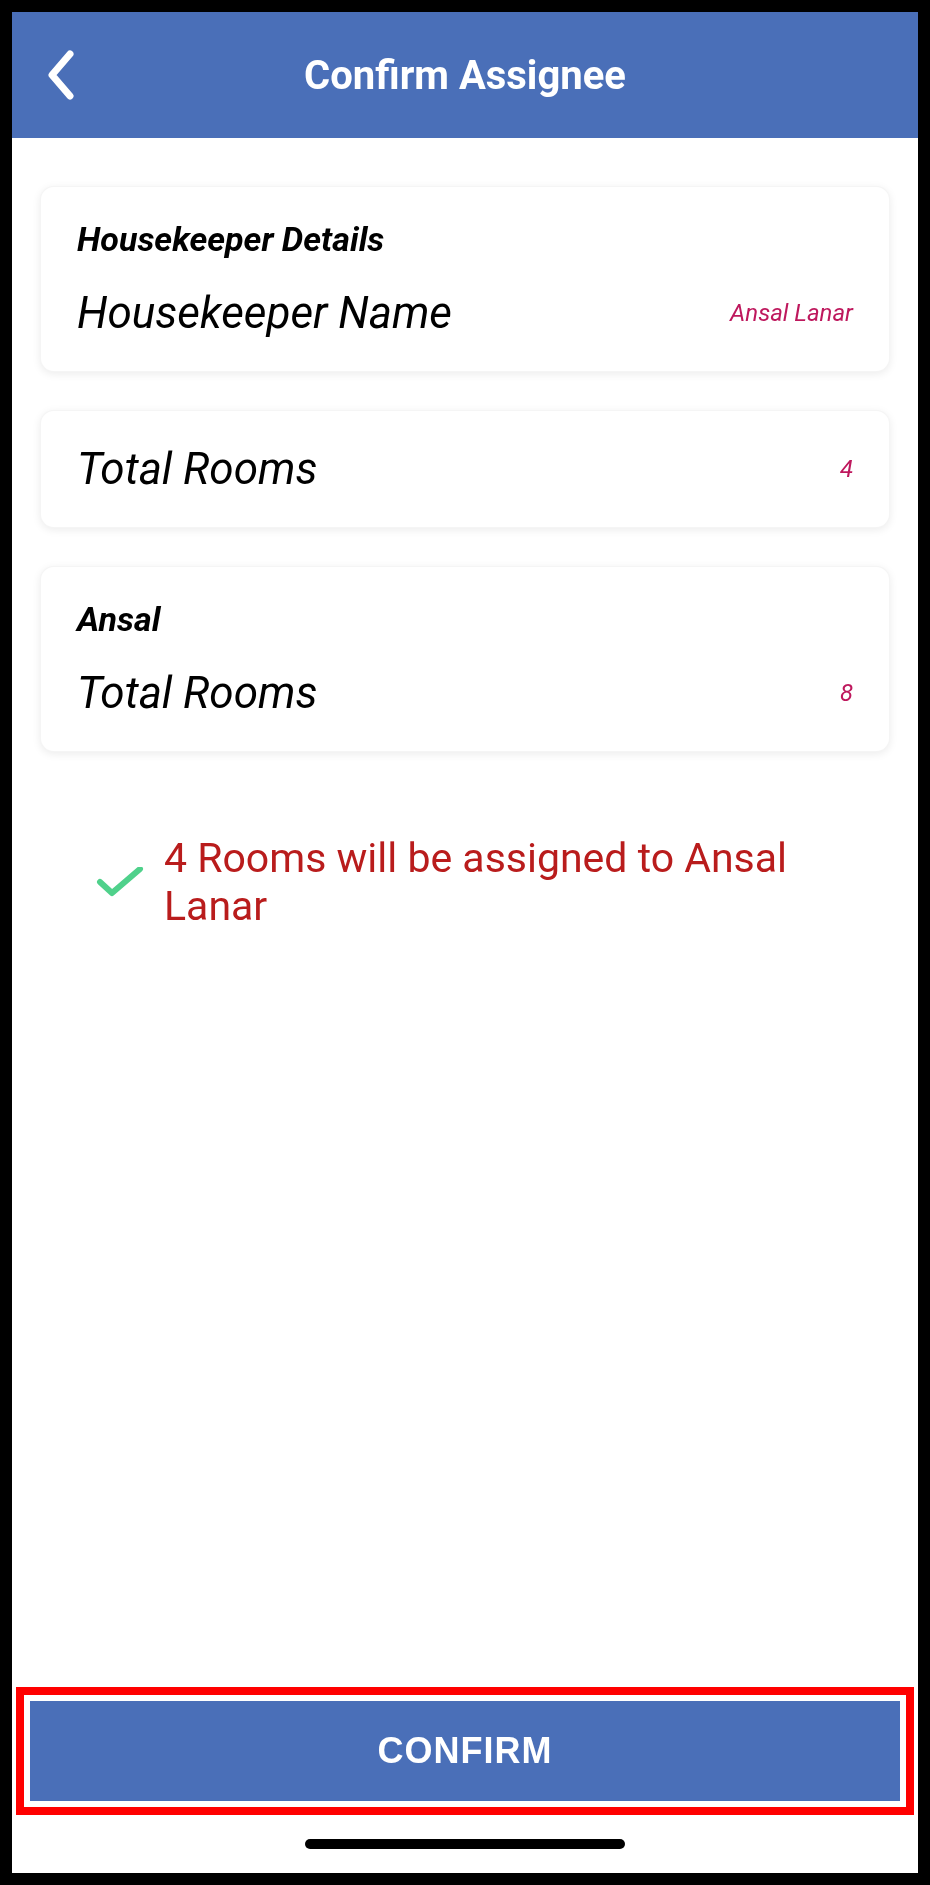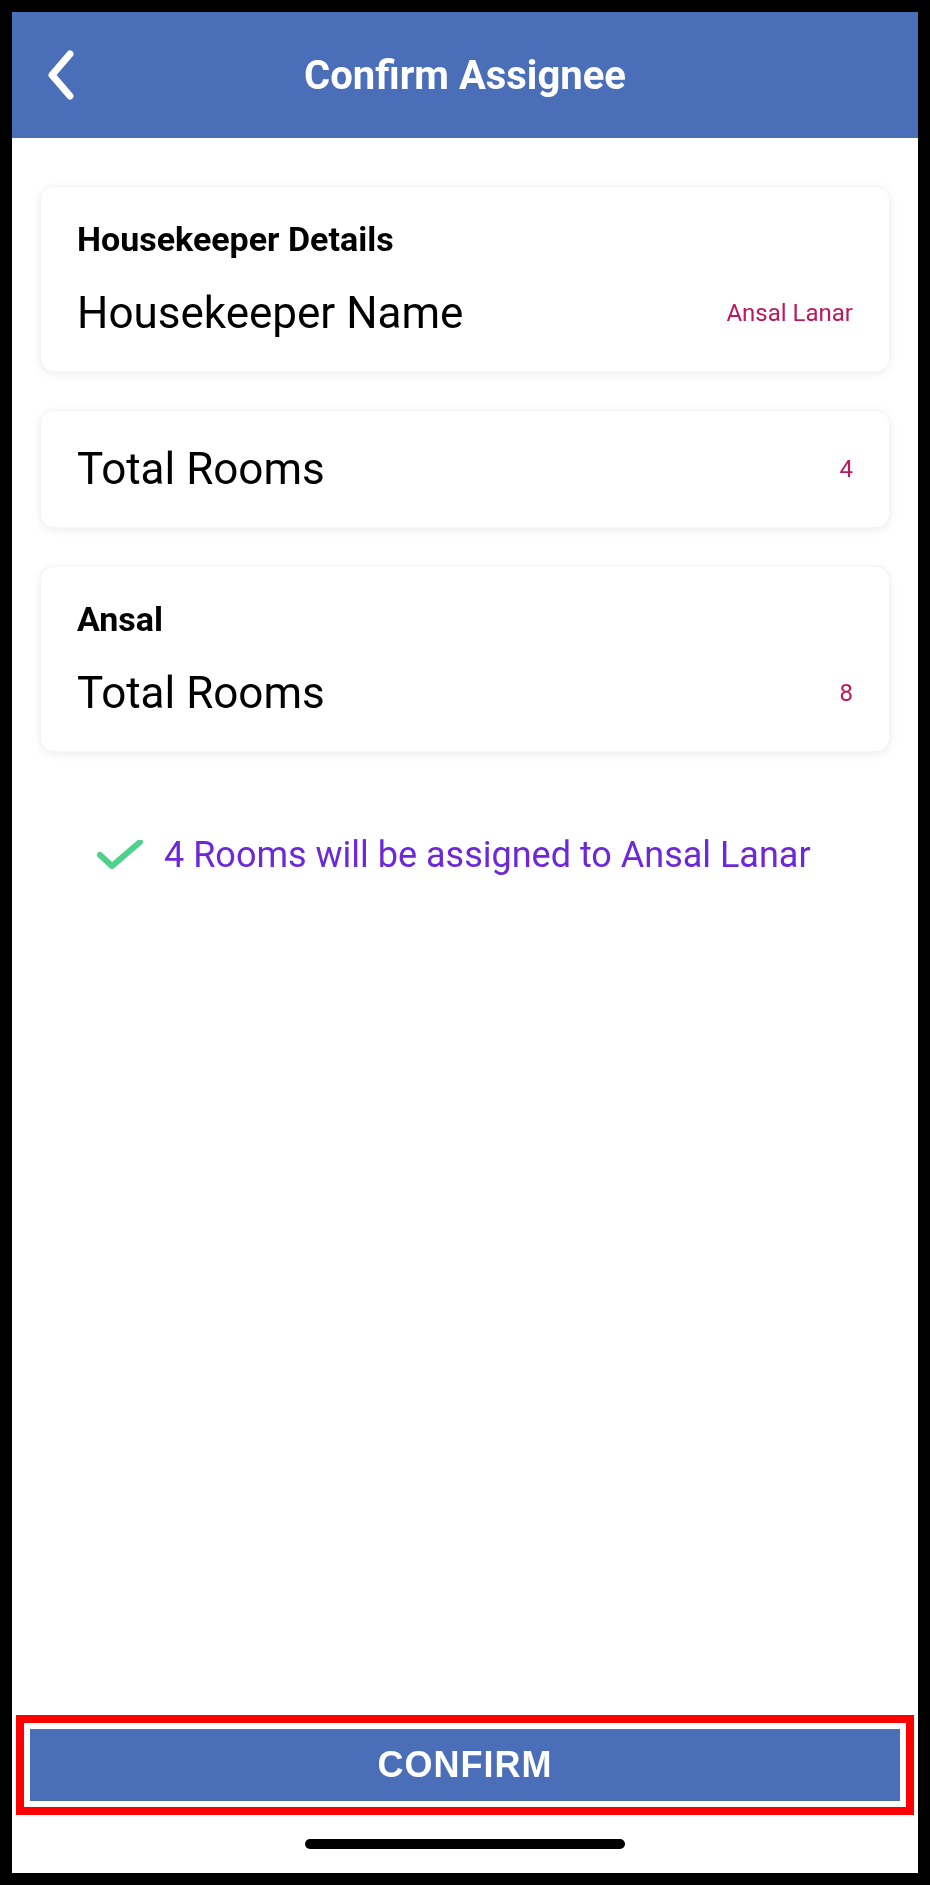--- a/index.html
+++ b/index.html
@@ -66,20 +66,21 @@
     display: flex;
     flex-direction: column;
     gap: 38px;
   }
   .card {
     background: #fff;
     border-radius: 14px;
     box-shadow: 0 2px 8px rgba(0,0,0,0.08);
     border: 1px solid rgba(0,0,0,0.04);
     padding: 32px 36px;
+    font-style: italic;
   }
   .card-title {
     font-size: 34px;
     font-weight: 700;
     color: #000;
     margin-bottom: 28px;
   }
   .row {
     display: flex;
     justify-content: space-between;
@@ -102,40 +103,40 @@
     padding: 28px 40px 28px 56px;
     margin-top: 16px;
     border-radius: 14px;
   }
   .check-icon {
     width: 48px;
     height: 30px;
     flex-shrink: 0;
   }
   .summary-text {
-    font-size: 36px;
-    color: #6d28d9;
+    font-size: 41px;
+    color: #b91c1c;
   }
   .footer {
     padding: 0 0 58px 0;
   }
   .confirm-wrap {
     border: 8px solid #ff0000;
     padding: 6px;
     margin: 0 4px;
   }
   .confirm-btn {
     width: 100%;
     background: #4a6fb8;
     color: #fff;
     font-size: 36px;
     font-weight: 700;
     letter-spacing: 1px;
     border: none;
-    height: 72px;
+    height: 100px;
     cursor: pointer;
     display: flex;
     align-items: center;
     justify-content: center;
   }
   .home-indicator {
     position: absolute;
     bottom: 24px;
     left: 50%;
     transform: translateX(-50%);

